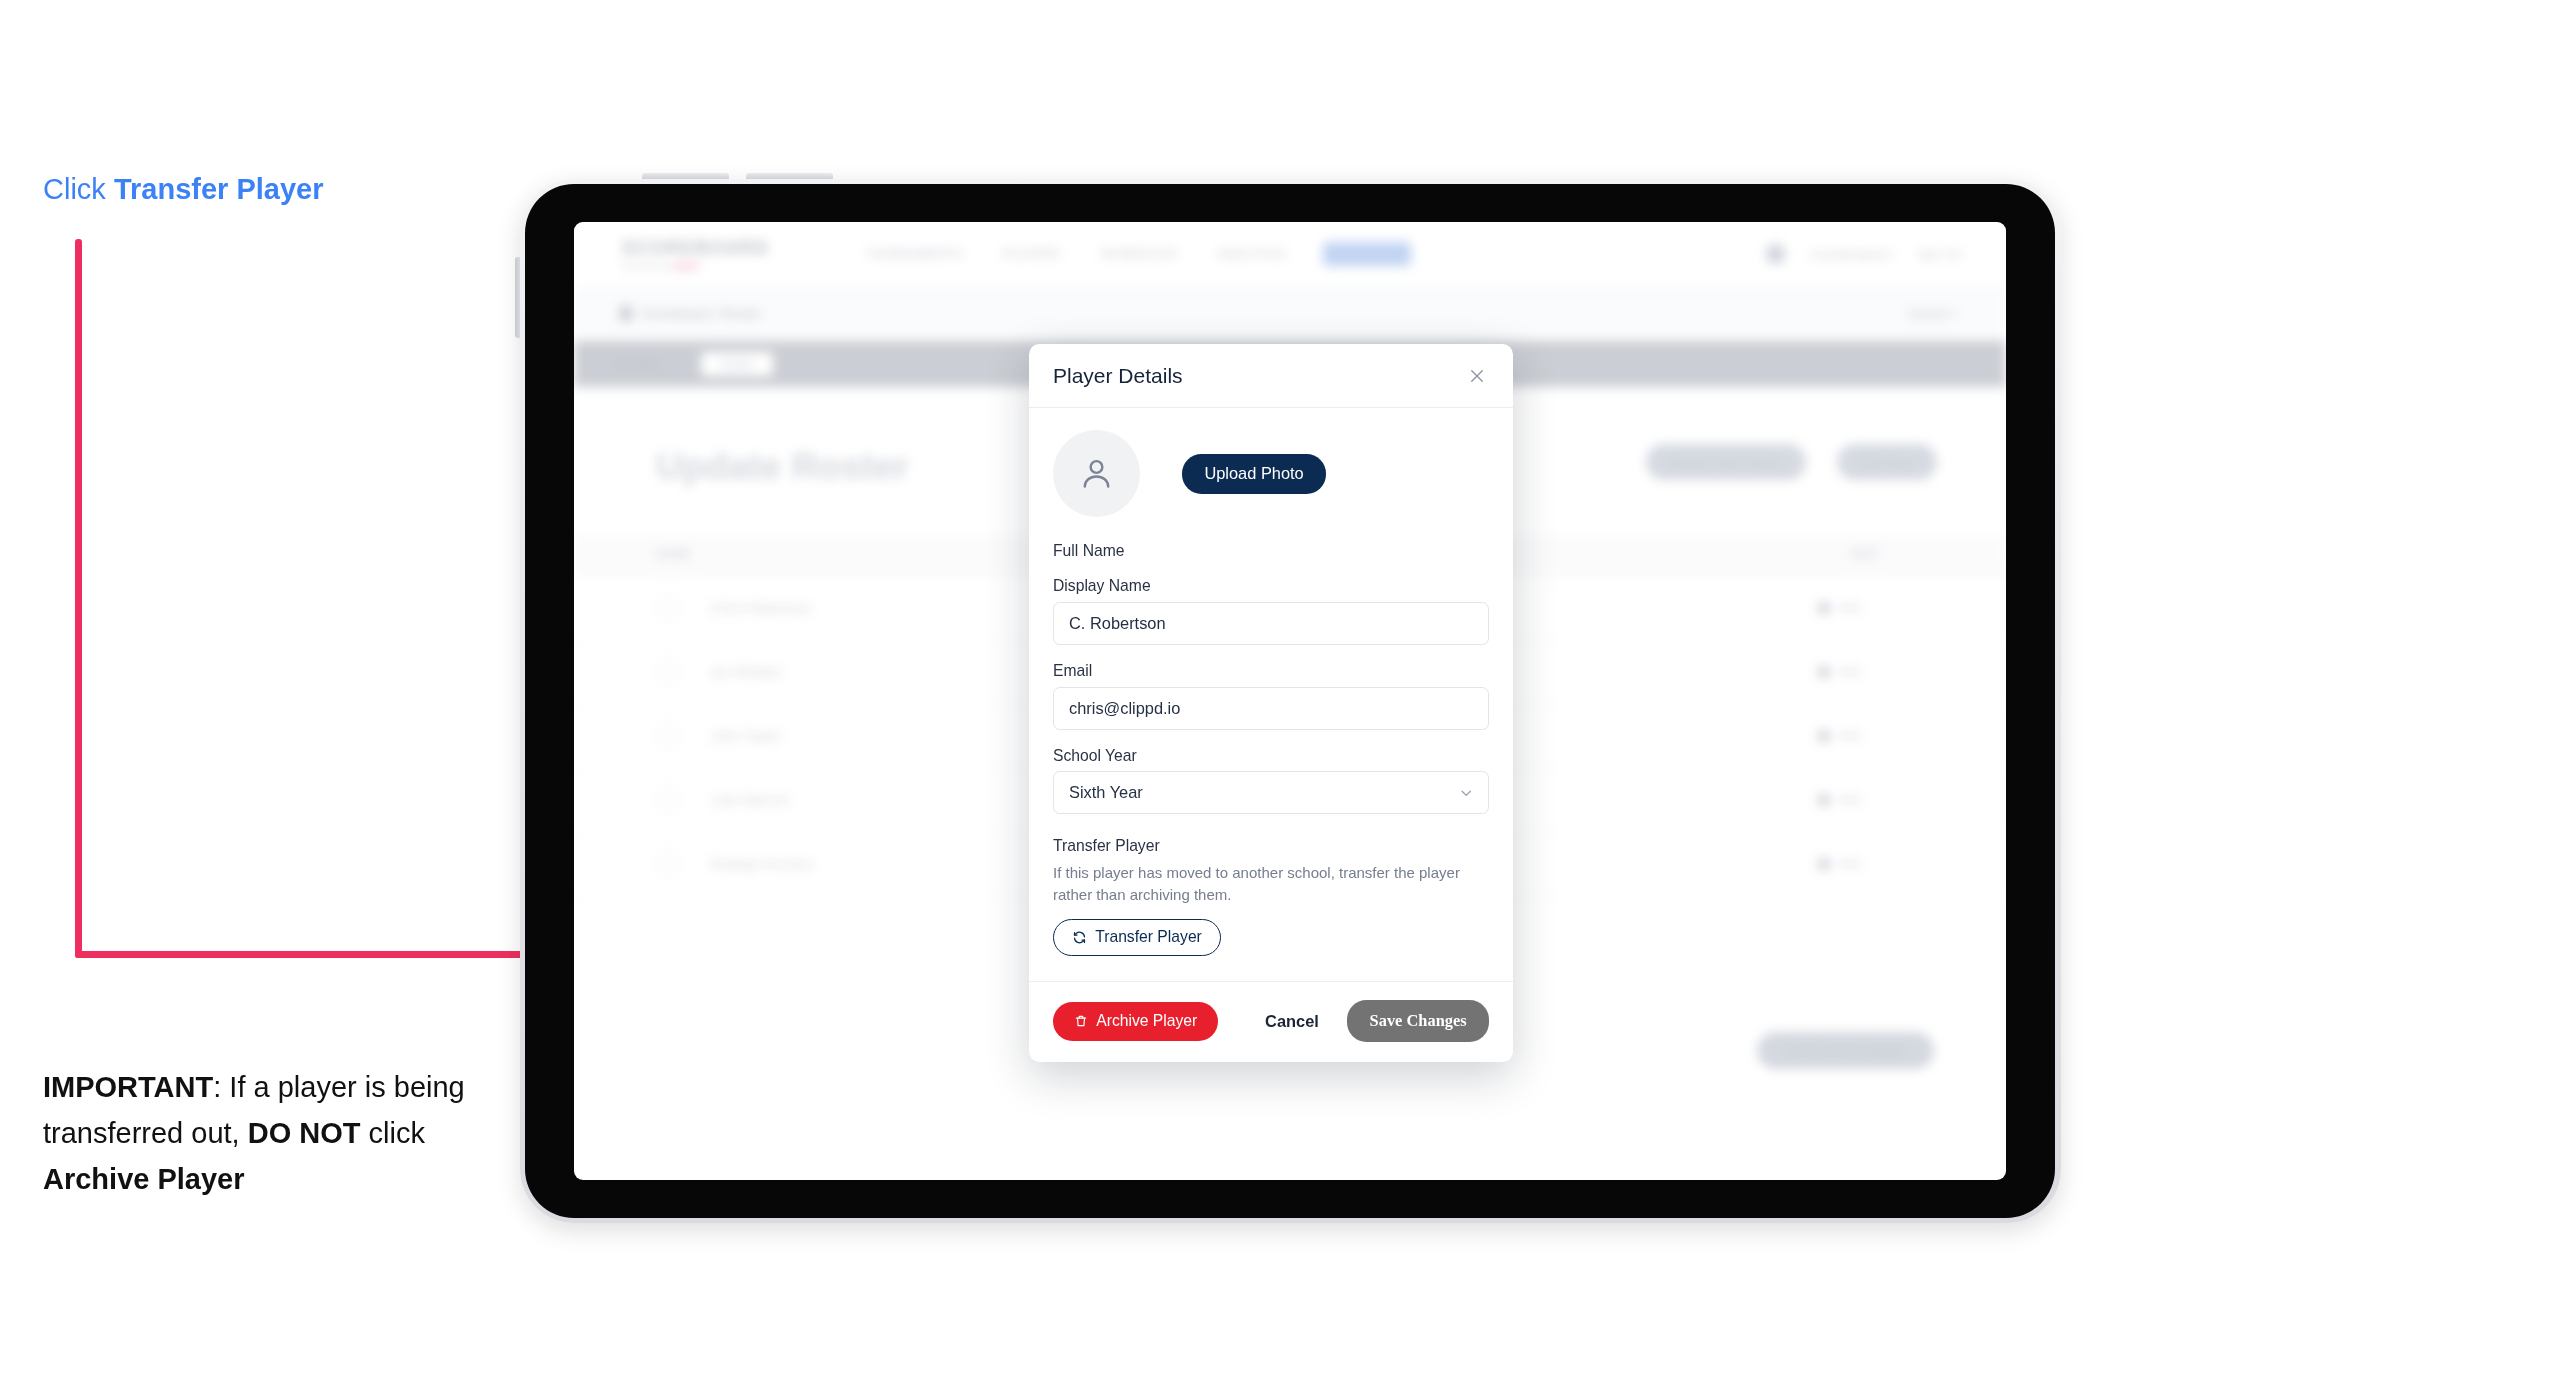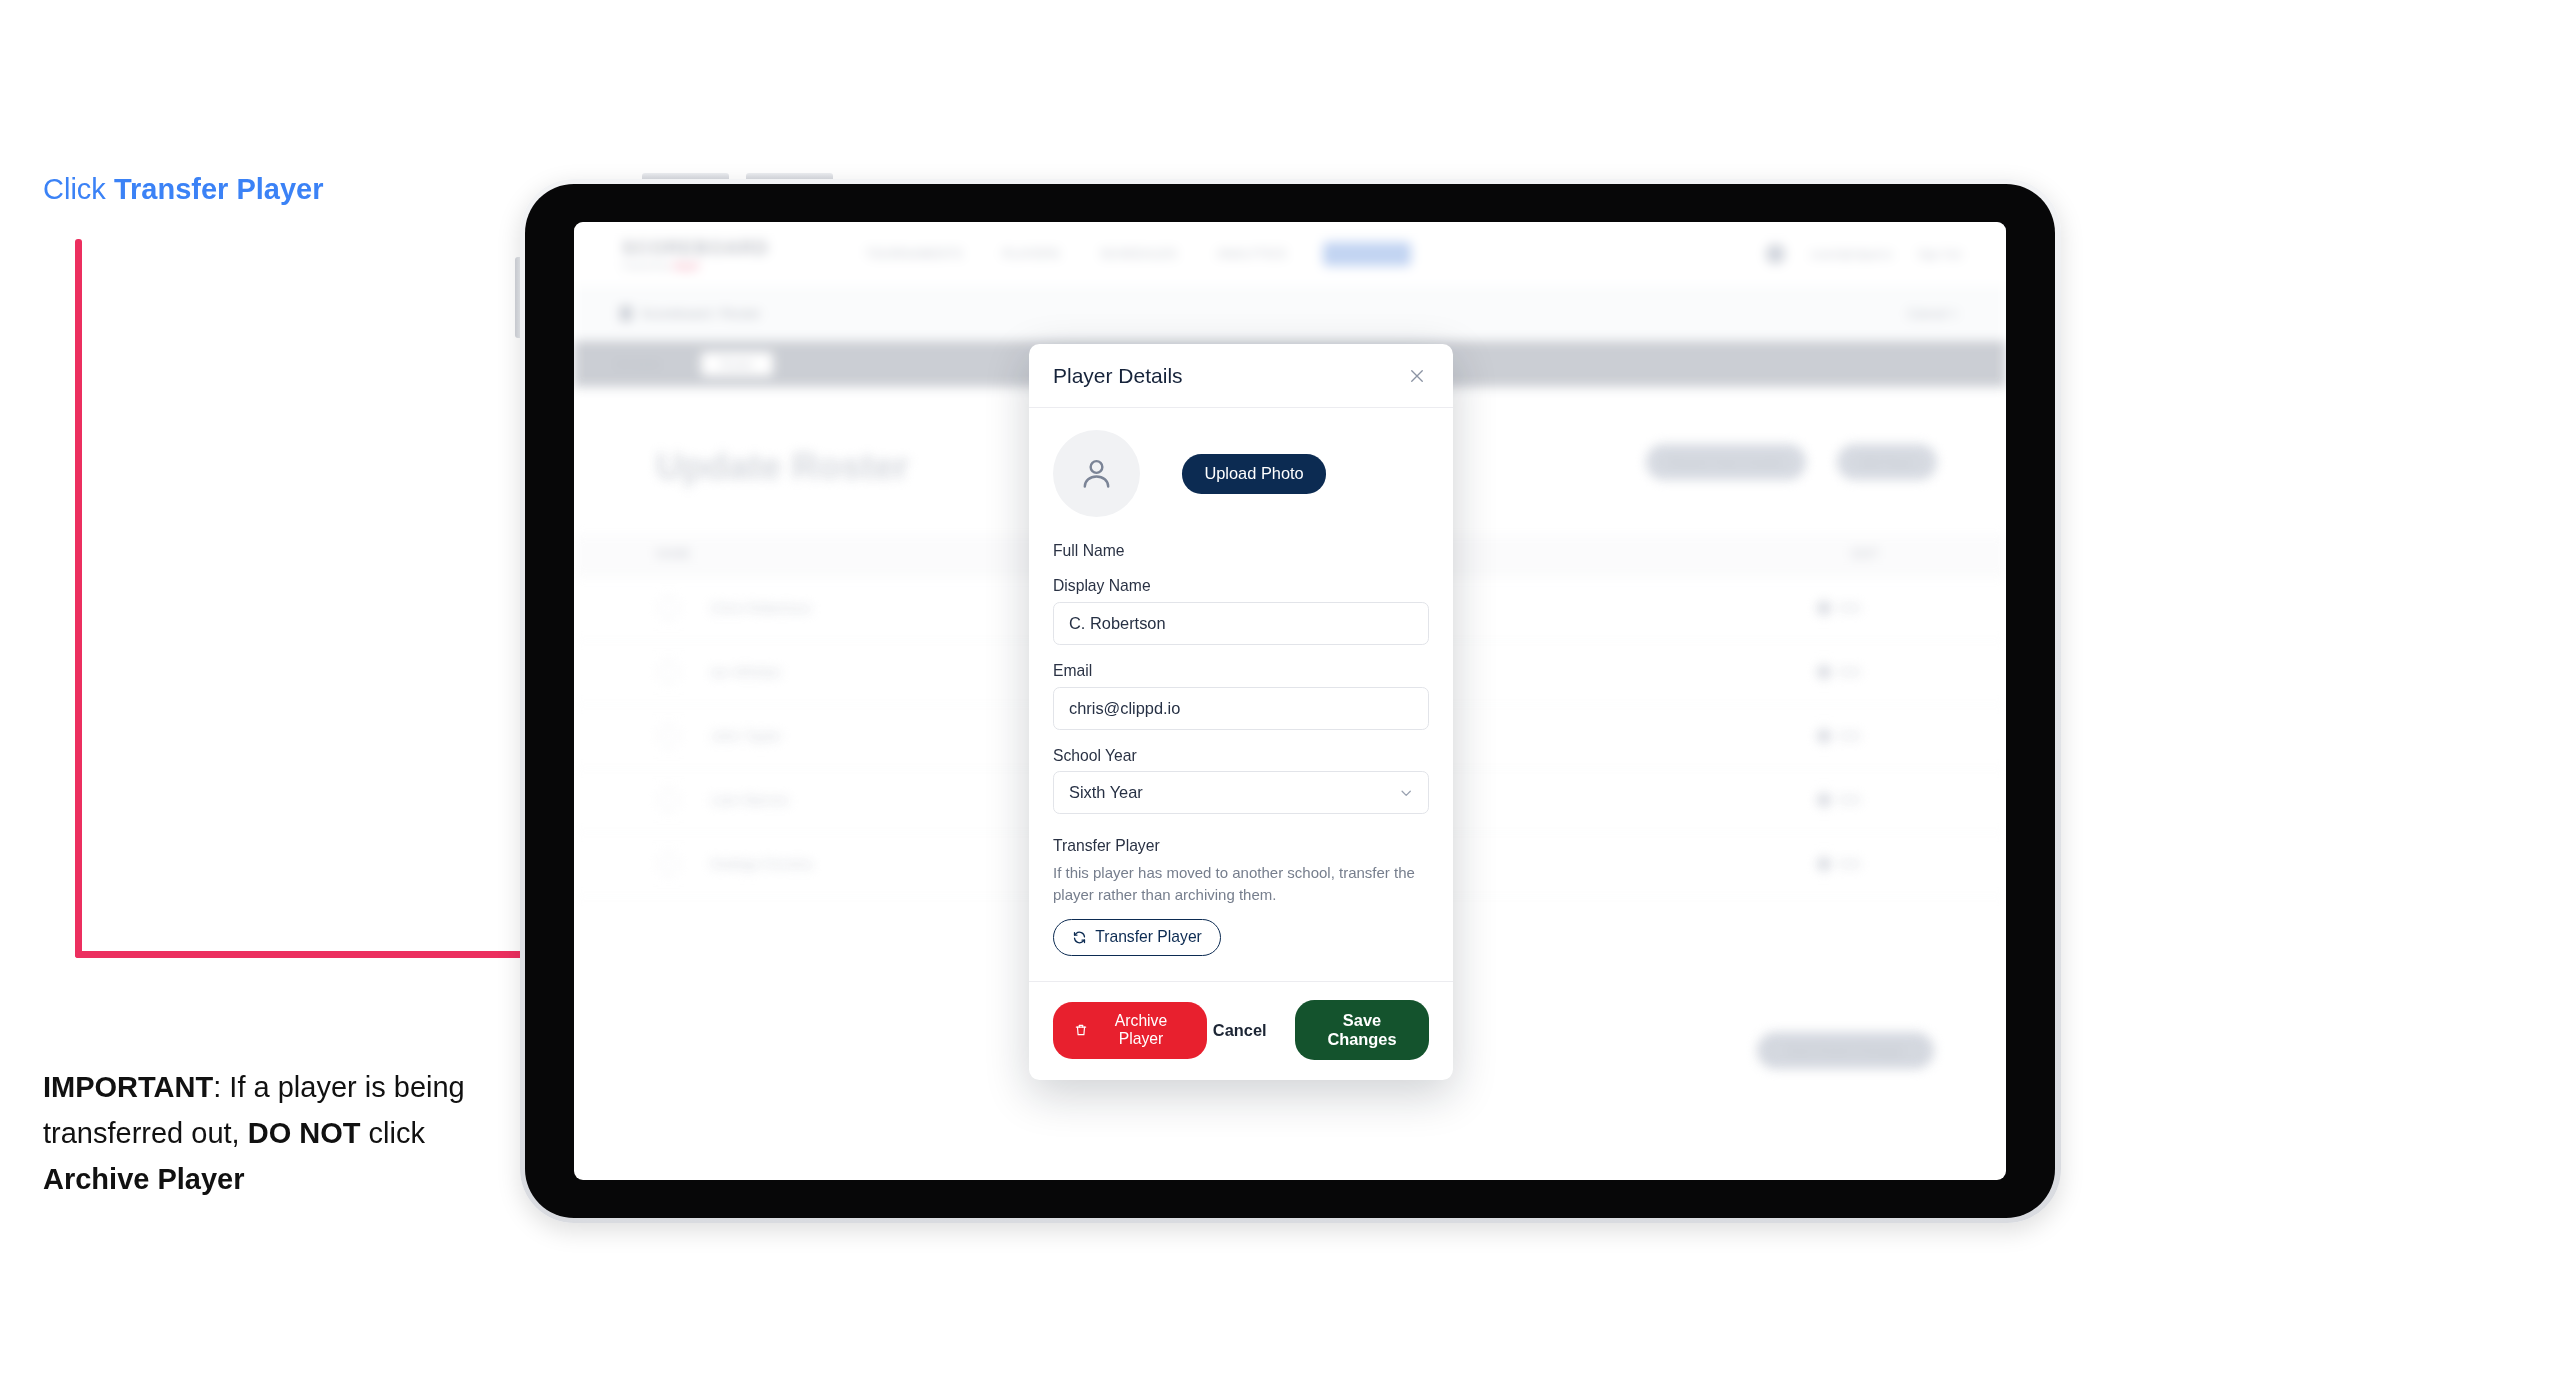--- a/index.html
+++ b/index.html
@@ -201,21 +201,21 @@
     position: absolute; right: 72px; top: 810px;
     background: #d2d6de; border-radius: 19.4px;
     height: 37px; display: flex; align-items: center;
     padding: 0 30px; font-size: 12px; color: #c4c8d0;
   }
 
   
   .modal {
     position: absolute;
     left: 1029px; top: 344px;
-    width: 424px;
+    width: 484px;
     background: #ffffff;
     border-radius: 10.4px;
     box-shadow: 0 13.4px 45px rgba(15,23,42,0.20);
     overflow: hidden;
   }
   .modal-head {
     height: 63px;
     display: flex; align-items: center;
     padding: 0 22.4px 0 24px;
     border-bottom: 0.7px solid #ececf0;
@@ -308,25 +308,25 @@
   }
   .archive-btn svg { width: 14px; height: 14px; display:block; }
   .foot-right { margin-left: auto; display: flex; align-items: center; gap: 22.4px; }
   .cancel-btn {
     background: none; border: none;
     font-size: 16.4px; color: #1c2534; font-weight: bold;
     font-family: "Liberation Sans", sans-serif;
     cursor: pointer;
   }
   .save-btn {
-    background: #14532d; color: #ffffff;
+    background: #737373; color: #ffffff;
     border: none; border-radius: 19.4px;
     padding: 11.2px 22.4px;
     font-size: 16.4px; font-weight: bold;
-    font-family: Liberation Sans, sans-serif;
+    font-family: Liberation Serif, serif;
     cursor: pointer;
   }
 </style>
 </head>
 <body>
 
 <div id="stage">
 
   <div class="anno-top">
     <span>Click </span><span class="b">Transfer Player</span>

